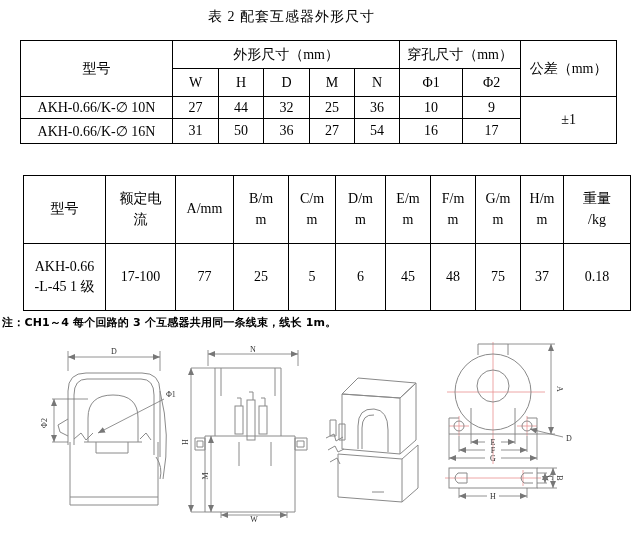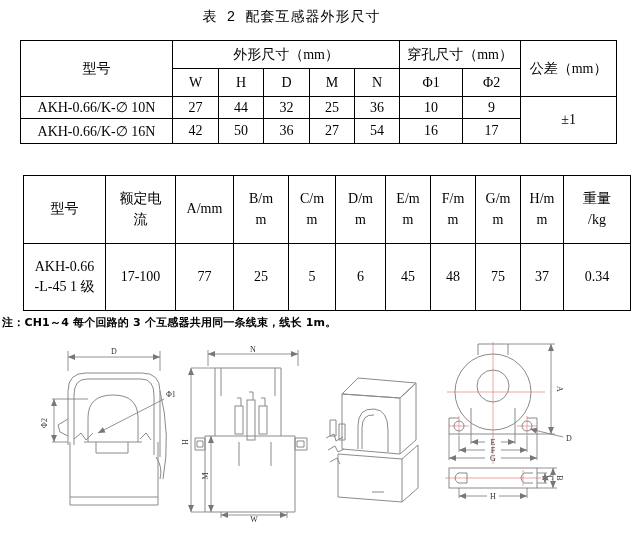--- a/index.html
+++ b/index.html
@@ -1,19 +1,19 @@
 <!DOCTYPE html>
 <html><head>
 <meta charset="utf-8">
 <style>
   html,body{margin:0;padding:0;background:#fff;}
   #page{position:relative;width:637px;height:536px;background:#ffffff;overflow:hidden;
         font-family:"Liberation Serif","DejaVu Serif",serif;color:#000;}
   .title{position:absolute;top:8px;left:0;width:555px;text-align:center;
-         padding-left:28px;box-sizing:border-box;font-size:14px;letter-spacing:1px;font-family:Liberation Mono, monospace;}
+         padding-left:28px;box-sizing:border-box;font-size:14px;letter-spacing:1px;}
   table{border-collapse:collapse;table-layout:fixed;position:absolute;background:#fff;}
   table, td, th{border:1px solid #000;}
   td{text-align:center;vertical-align:middle;font-size:14px;padding:0;overflow:hidden;}
   #t1{left:20px;top:40px;width:596px;}
   #t2{left:23px;top:175px;width:607px;}
   .pre{white-space:pre-line;line-height:1.45;}
   .note{position:absolute;left:2px;top:315px;width:632px;font-size:11px;font-weight:bold;
         font-family:"DejaVu Sans","Liberation Sans",sans-serif;letter-spacing:0.2px;}
   .caption{position:absolute;top:508px;left:0;width:637px;text-align:center;
            padding-left:24px;box-sizing:border-box;font-size:17px;letter-spacing:2px;}
@@ -64,21 +64,21 @@
       <td>44</td>
       <td>32</td>
       <td>25</td>
       <td>36</td>
       <td>10</td>
       <td>9</td>
       <td rowspan="2">±1</td>
     </tr>
     <tr style="height:25px">
       <td>AKH-0.66/K-∅ 16N</td>
-      <td>42</td>
+      <td>31</td>
       <td>50</td>
       <td>36</td>
       <td>27</td>
       <td>54</td>
       <td>16</td>
       <td>17</td>
     </tr>
   </tbody>
     </table>
 
@@ -124,21 +124,21 @@
 -L-45 1 级</td>
       <td>17-100</td>
       <td>77</td>
       <td>25</td>
       <td>5</td>
       <td>6</td>
       <td>45</td>
       <td>48</td>
       <td>75</td>
       <td>37</td>
-      <td>0.34</td>
+      <td>0.18</td>
     </tr>
   </tbody>
     </table>
 
   <div class="note">注：CH1～4 每个回路的 3 个互感器共用同一条线束，线长 1m。</div>
 
   <svg style="left:40px;top:345px" width="158" height="163" viewBox="0 0 158 163">
     <defs>
       <marker id="a1" markerWidth="10" markerHeight="8" refX="7" refY="3" orient="auto-start-reverse" markerUnits="userSpaceOnUse">
         <path d="M0,0 L7,3 L0,6 Z" fill="#777"></path>

